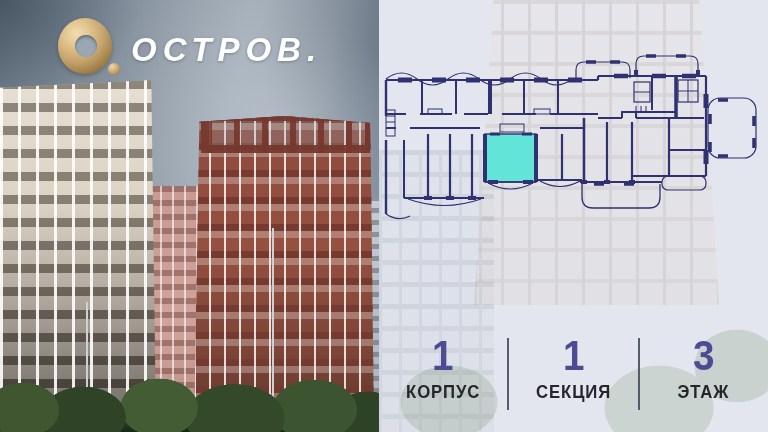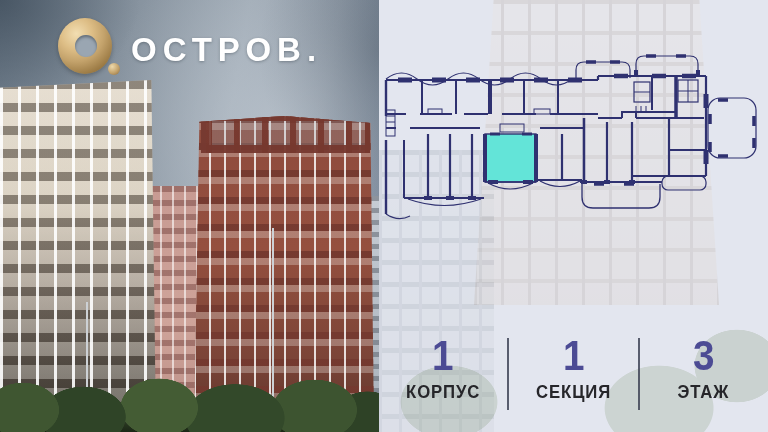--- a/index.html
+++ b/index.html
@@ -69,21 +69,21 @@
     position:absolute;left:0;bottom:0;width:100%;height:58px;z-index:5;
     background:
       radial-gradient(60px 45px at 6% 62%, #3f5631 0 60%, rgba(0,0,0,0) 61%),
       radial-gradient(70px 50px at 22% 74%, #2f4427 0 60%, rgba(0,0,0,0) 61%),
       radial-gradient(64px 48px at 42% 58%, #445c34 0 60%, rgba(0,0,0,0) 61%),
       radial-gradient(82px 56px at 62% 76%, #33492a 0 60%, rgba(0,0,0,0) 61%),
       radial-gradient(70px 50px at 83% 62%, #3d5430 0 60%, rgba(0,0,0,0) 61%),
       radial-gradient(56px 42px at 97% 74%, #2e4226 0 60%, rgba(0,0,0,0) 61%),
       linear-gradient(180deg, rgba(0,0,0,0) 0 45%, #27351f 86%, #1b2716 100%);
   }
-  .logo{position:absolute;left:0;top:0;width:379px;height:100px;z-index:6;}
+  .logo{position:absolute;left:0;top:0;width:379px;height:100px;z-index:6;font-style:italic;}
   .logo-ring{
     position:absolute;left:58px;top:18px;width:54px;height:56px;border-radius:50%;
     background:radial-gradient(circle at 34% 28%, #f2deb2 0%, #ddbd85 30%, #c3a26b 52%, #96753f 80%, #7a5c33 100%);
     box-shadow:0 2px 4px rgba(0,0,0,.25);
   }
   .logo-ring .hole{
     position:absolute;left:17px;top:17px;width:22px;height:22px;border-radius:50%;
     background:#9aa6b2;box-shadow:inset 0 2px 3px rgba(60,70,80,.6);
   }
   .logo-dot{

